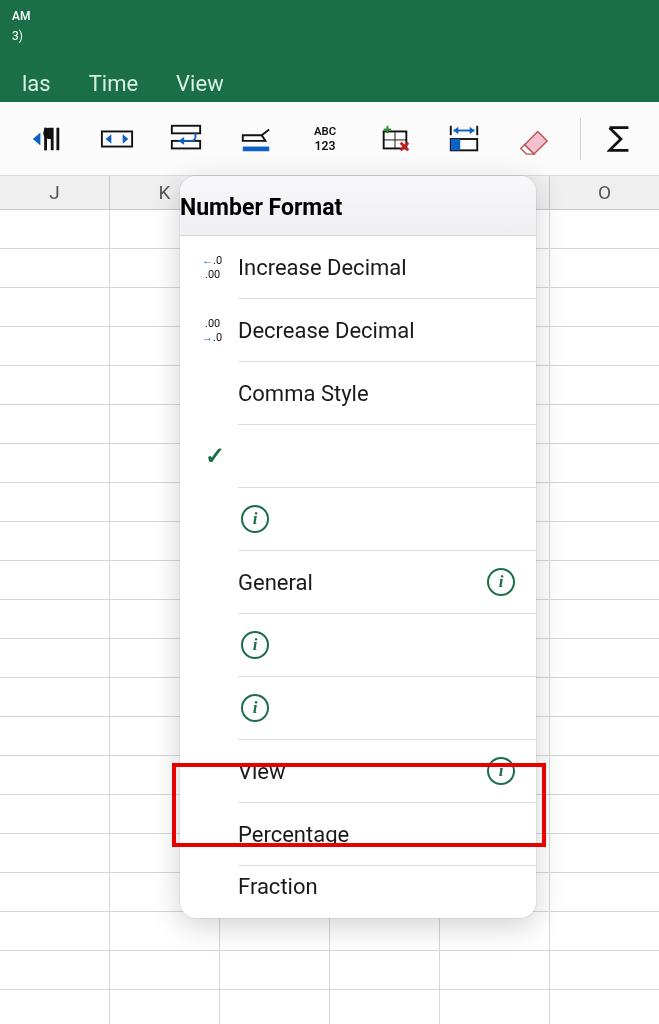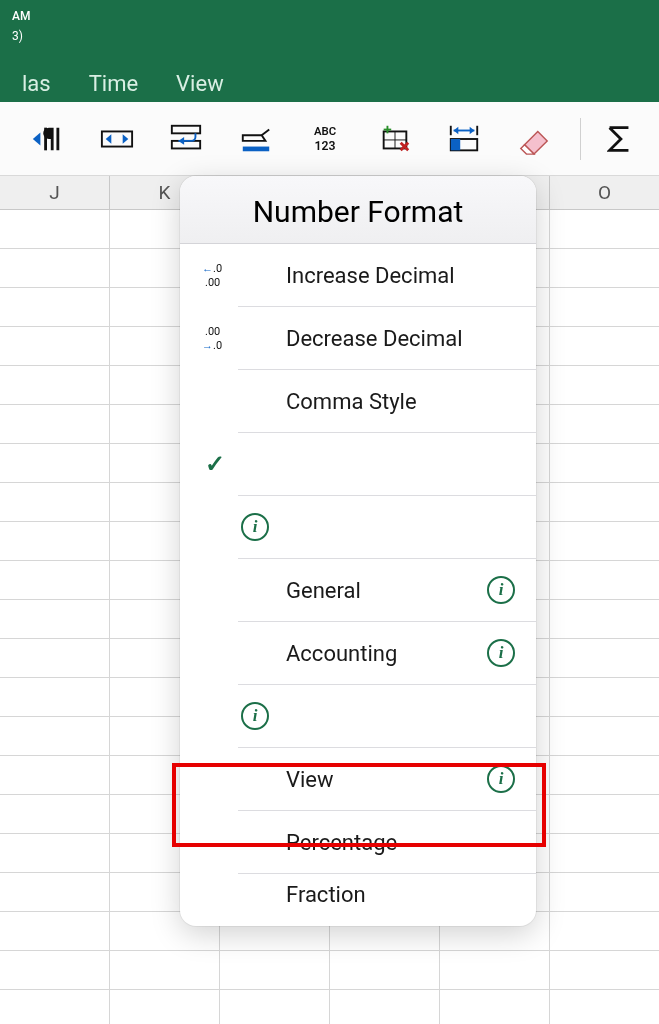--- a/index.html
+++ b/index.html
@@ -104,23 +104,22 @@
     left: 170px;
     width: 18px;
     height: 18px;
     background: #f5f5f7;
     transform: rotate(45deg);
     border-top-left-radius: 3px;
     box-shadow: -1px -1px 1px rgba(0,0,0,0.05);
   }
   .popover-header {
     background: linear-gradient(#f8f8fa, #efeff1);
-    text-align: center;
-    font-size: 30px;
-    font-weight: 400;
+    font-size: 23px;
+    font-weight: 700;
     padding: 18px 0 14px;
     border-bottom: 1px solid #d4d4d8;
     position: relative;
   }
   .popover-list {
     padding: 0 0 12px 0;
     max-height: 760px;
     overflow: hidden;
   }
   .popover-item {
@@ -135,21 +134,20 @@
   }
   .popover-item .left-slot {
     width: 46px;
     display: flex;
     justify-content: center;
     align-items: center;
     flex-shrink: 0;
   }
   .popover-item .label {
     flex: 1;
-    margin-left: 48px;
   }
   .popover-item .info-slot {
     width: 34px;
     display: flex;
     justify-content: center;
     align-items: center;
   }
   .item-sep {
     margin-left: 58px;
     border: none;
@@ -510,21 +508,20 @@
       <span class="left-slot"></span>
       <span class="label">General</span>
       <span class="info-slot">
           <span class="info-circle">i</span>
         </span>
     </div>
     <hr class="item-sep">
 
     <div class="popover-item">
       <span class="left-slot"></span>
-      <span class="label">Accounting</span>
       <span class="info-slot">
           <span class="info-circle">i</span>
         </span>
     </div>
     <hr class="item-sep">
 
     <div class="popover-item">
       <span class="left-slot"></span>
       <span class="info-slot">
           <span class="info-circle">i</span>

